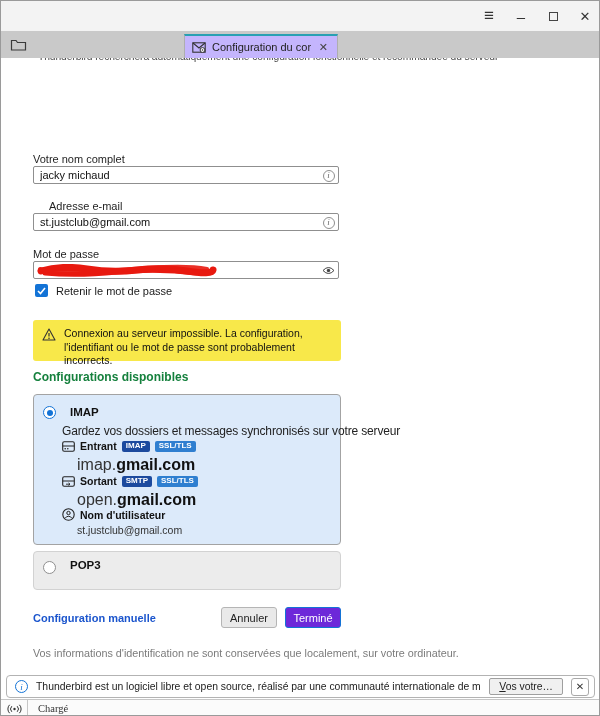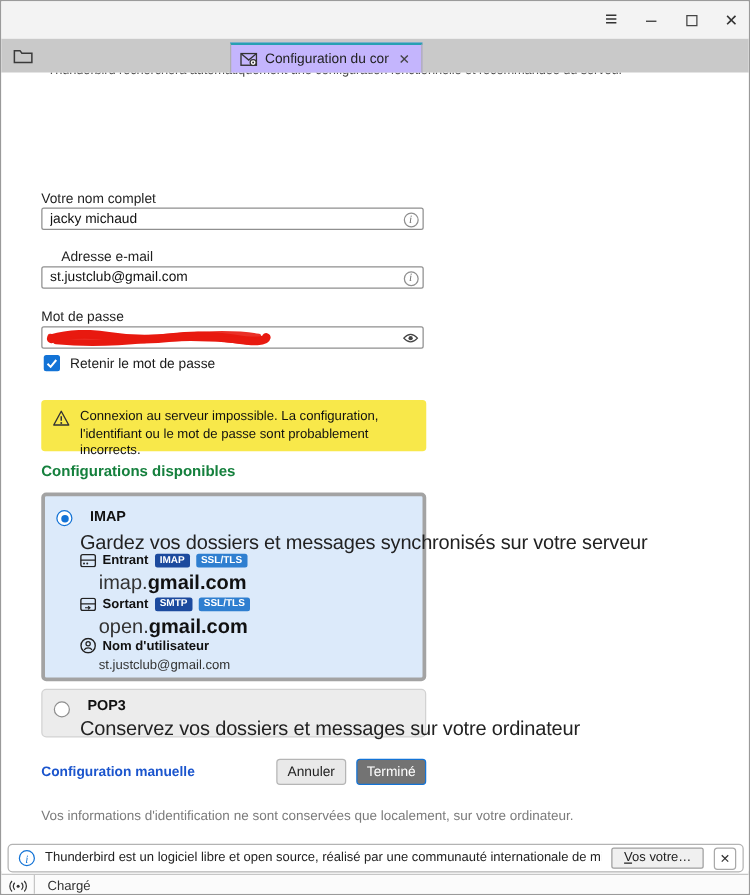--- a/index.html
+++ b/index.html
@@ -48,47 +48,47 @@
   .checkrow span.lbl { font-size:11px; }
 
   .warn { position:absolute; left:32px; top:262px; width:308px; height:41px; background:#f8e84a;
           border-radius:3px; display:flex; gap:8px; padding:7px 8px 0 9px; font-size:10.5px;
           line-height:13.5px; color:#111; }
   .warn svg { flex:0 0 auto; margin-top:1px; }
 
   .cfg-heading { position:absolute; left:32px; top:312px; font-size:12px; font-weight:bold; color:#15803d; }
 
   .panel { position:absolute; left:32px; width:308px; border-radius:4px; }
-  .panel.imap { top:336px; height:151px; background:#dceafa; border:3px solid #a3a3a3; }
+  .panel.imap { top:336px; height:151px; background:#dceafa; border:1px solid #a3a3a3; }
   .panel.pop { top:493px; height:39px; background:#ececec; border:1px solid #d2d2d2; }
 
   .radio { position:absolute; width:13px; height:13px; border-radius:50%; background:#fff; }
   .radio.sel { border:1px solid #1373d6; }
   .radio.sel::after { content:""; position:absolute; left:2.5px; top:2.5px; width:6px; height:6px;
                       border-radius:50%; background:#1373d6; }
   .radio.unsel { border:1px solid #8f8f8f; }
 
   .proto-name { position:absolute; font-size:11.5px; font-weight:bold; color:#111; }
-  .proto-desc { position:absolute; font-size:16px; letter-spacing:-0.15px; color:#222; white-space:nowrap; }
+  .proto-desc { position:absolute; font-size:12px; letter-spacing:-0.15px; color:#222; white-space:nowrap; }
 
   .srv-row { position:absolute; left:28px; display:flex; align-items:center; gap:5px; }
   .srv-row .srv-lbl { font-size:10.5px; font-weight:bold; color:#111; }
   .badge { font-size:8px; font-weight:bold; color:#fff; border-radius:2px; padding:1.5px 4px; line-height:1; }
   .badge.dark { background:#1c4a9e; }
   .badge.lite { background:#2f7fd0; }
   .hostline { position:absolute; left:43px; font-size:16px; color:#333; }
   .hostline b { color:#111; }
   .userval { position:absolute; left:43px; font-size:10.5px; color:#333; }
 
   .manual-link { position:absolute; left:32px; top:554px; font-size:11px; font-weight:bold;
                  color:#1b55cd; cursor:pointer; }
   .btn { position:absolute; top:549px; height:21px; font-size:11px; font-family:"Liberation Sans",sans-serif;
          border-radius:3px; display:flex; align-items:center; justify-content:center; cursor:pointer; }
   .btn.cancel { left:220px; width:56px; background:#e9e9e9; border:1px solid #b5b5b5; color:#222; }
-  .btn.done { left:284px; width:56px; background:#737373; border:1px solid #1373d6; color:#fff; }
+  .btn.done { left:284px; width:56px; background:#6d28d9; border:1px solid #1373d6; color:#fff; }
 
   .privacy { position:absolute; left:32px; top:588px; width:432px; font-size:10.8px;
              line-height:15px; color:#7b7b7b; }
   .helpblock { position:absolute; left:32px; top:630px; width:440px; text-align:center; }
   .help-head { font-size:10.8px; color:#7b7b7b; }
 
   
   .notifbar { position:absolute; left:5px; top:674px; width:589px; height:23px; background:#fff;
               border:1px solid #b3b3b3; border-radius:4px; display:flex; align-items:center;
               gap:8px; padding:0 5px 0 8px; z-index:4; }
@@ -102,21 +102,21 @@
   .rights-btn .ak { text-decoration:underline; }
   .notif-close { flex:0 0 auto; width:18px; height:18px; border:1px solid #a9a9a9; border-radius:3px;
                  background:#fff; display:flex; align-items:center; justify-content:center;
                  font-size:10px; color:#333; cursor:pointer; }
 
   
   .statusbar { position:absolute; left:0; top:698px; width:100%; height:18px; background:#fbfbfb;
                border-top:1px solid #c6c6c6; display:flex; align-items:stretch; z-index:3; }
   .status-cell { width:27px; border-right:1px solid #c6c6c6; display:flex; align-items:center;
                  justify-content:center; }
-  .status-text { font-size:10.5px; color:#333; display:flex; align-items:center; margin-left:10px; }
+  .status-text { font-size:10.5px; color:#333; display:flex; align-items:center; margin-left:10px;font-family:Liberation Serif, serif; }
 </style>
 </head>
 <body>
 
 <div class="frame">
 
   <div class="titlebar">
     <div class="winctrl menu">
       <span>≡</span>
     </div>
@@ -233,21 +233,20 @@
           <path d="M3.4 10 a3.3 2.6 0 0 1 6.2 0" fill="none" stroke="#222" stroke-width="1"></path>
         </svg>
         <span class="srv-lbl">Nom d'utilisateur</span>
       </div>
       <div class="userval" style="top:129px;">st.justclub@gmail.com</div>
     </div>
 
     <div class="panel pop">
       <span class="radio unsel" style="left:9px; top:9px;"></span>
       <span class="proto-name" style="left:36px; top:7px;">POP3</span>
-      <span class="proto-desc" style="left:30px; top:23px;">Conservez vos dossiers et messages sur votre ordinateur</span>
     </div>
 
     <div class="manual-link">Configuration manuelle</div>
     <div class="btn cancel">Annuler</div>
     <div class="btn done">Terminé</div>
 
     <div class="privacy">Vos informations d'identification ne sont conservées que localement, sur votre ordinateur.</div>
 
     <div class="helpblock">
       <div class="help-head">Besoin d'aide ?</div>

